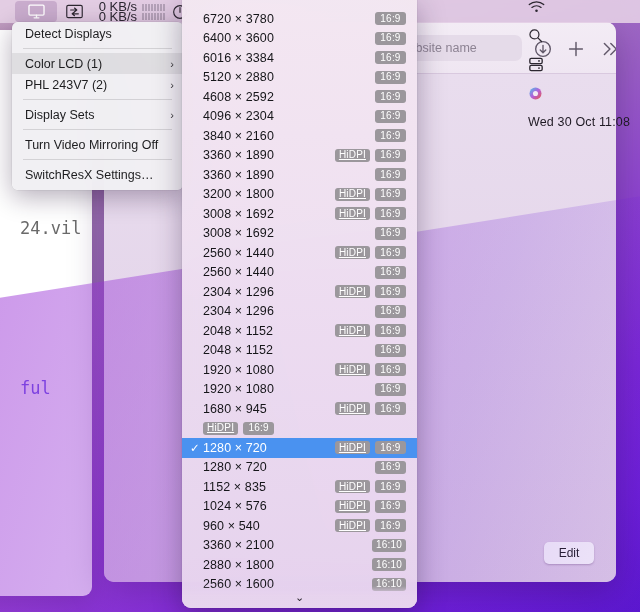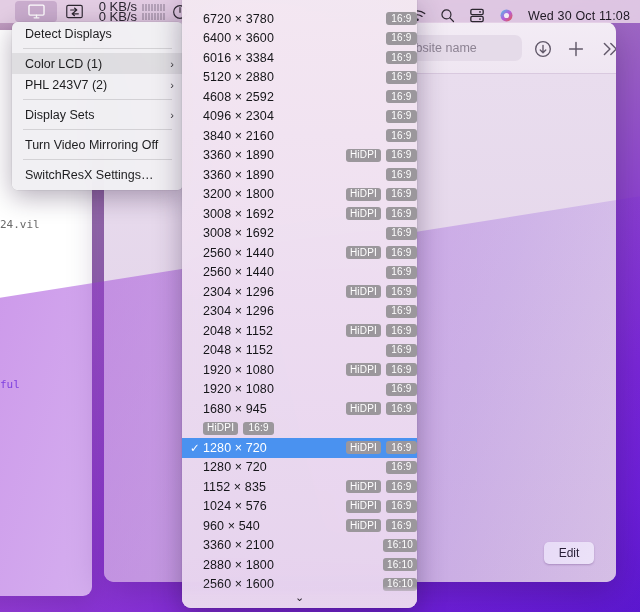--- a/index.html
+++ b/index.html
@@ -48,22 +48,23 @@
     width: 210px;
     height: 566px;
     background: #ffffff;
     border-radius: 9px;
     box-shadow: 0 8px 26px rgba(40,10,60,.30);
     overflow: hidden;
   }
   .editor-line {
     position: absolute;
     font-family: "DejaVu Sans Mono", monospace;
-    font-size: 11px;
+    font-size: 17px;
     white-space: pre;
+    padding-left: 20px;
   }
   #ed-line-1 { left: 118px; top: 188px; color: #6a6a6a; }
   #ed-line-2 { left: 118px; top: 348px; color: #6348e8; }
 
   
   #browser-window {
     position: absolute;
     left: 104px;
     top: 22px;
     width: 512px;
@@ -144,23 +145,24 @@
     display: flex;
     align-items: center;
     z-index: 40;
   }
   #mb-left  { display: flex; align-items: center; height: 100%; }
   #mb-right {
     position: absolute;
     right: 0; top: 0;
     height: 100%;
     display: flex;
-    align-items: flex-end;
+    align-items: flex-start;
     gap: 14px;
     padding-right: 10px;
+    flex-direction: column;
   }
   .mb-item {
     display: flex;
     align-items: center;
     justify-content: center;
     height: 100%;
     color: #2c2730;
     cursor: default;
   }
   #mb-display-icon {
@@ -269,20 +271,21 @@
     z-index: 70;
     overflow: hidden;
     padding-top: 9px;
   }
   .res-row {
     position: relative;
     height: 19.5px;
     display: flex;
     align-items: center;
     padding-left: 8px;
+    padding-right: 11px;
     font-size: 12.5px;
     color: #16161a;
     white-space: nowrap;
     cursor: default;
   }
   .res-check {
     width: 13px;
     flex: 0 0 13px;
     font-size: 11.5px;
     color: #16161a;
@@ -305,21 +308,21 @@
     height: 13px;
     min-width: 22px;
     padding: 0 4px;
     border-radius: 3px;
     background: #9b979c;
     color: #ffffff;
     font-size: 10px;
     letter-spacing: .2px;
     line-height: 1;
   }
-  .badge-hidpi { min-width: 33px; }
+  .badge-hidpi { min-width: 33px; text-decoration: underline; }
   .badge-ratio { min-width: 31px; }
   .badge.hidden { visibility: hidden; }
 
   .res-row.selected {
     background: #4a92f0;
     color: #ffffff;
   }
   .res-row.selected .res-check { color: #ffffff; }
 
   #res-scroll-down {

